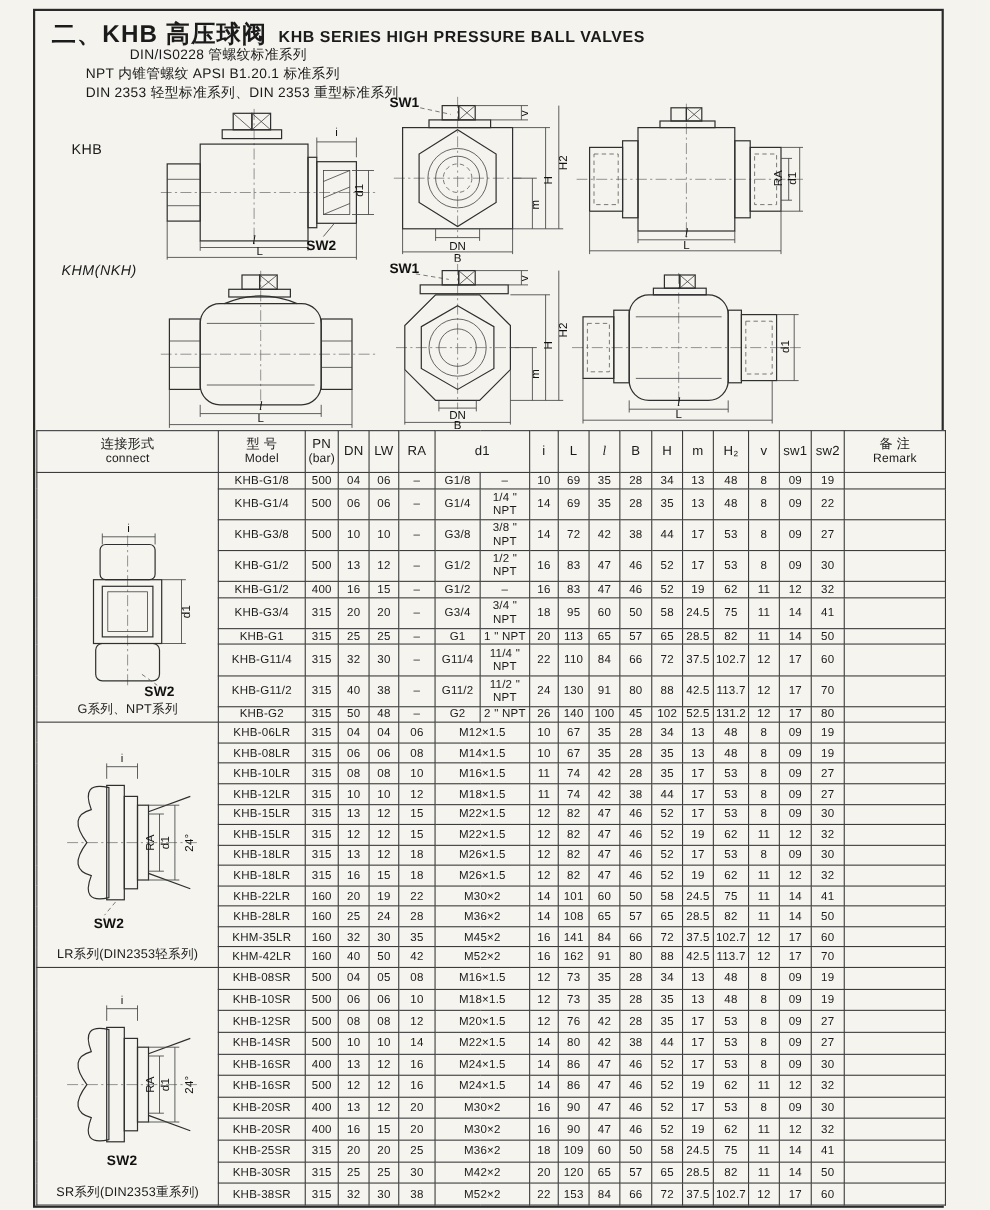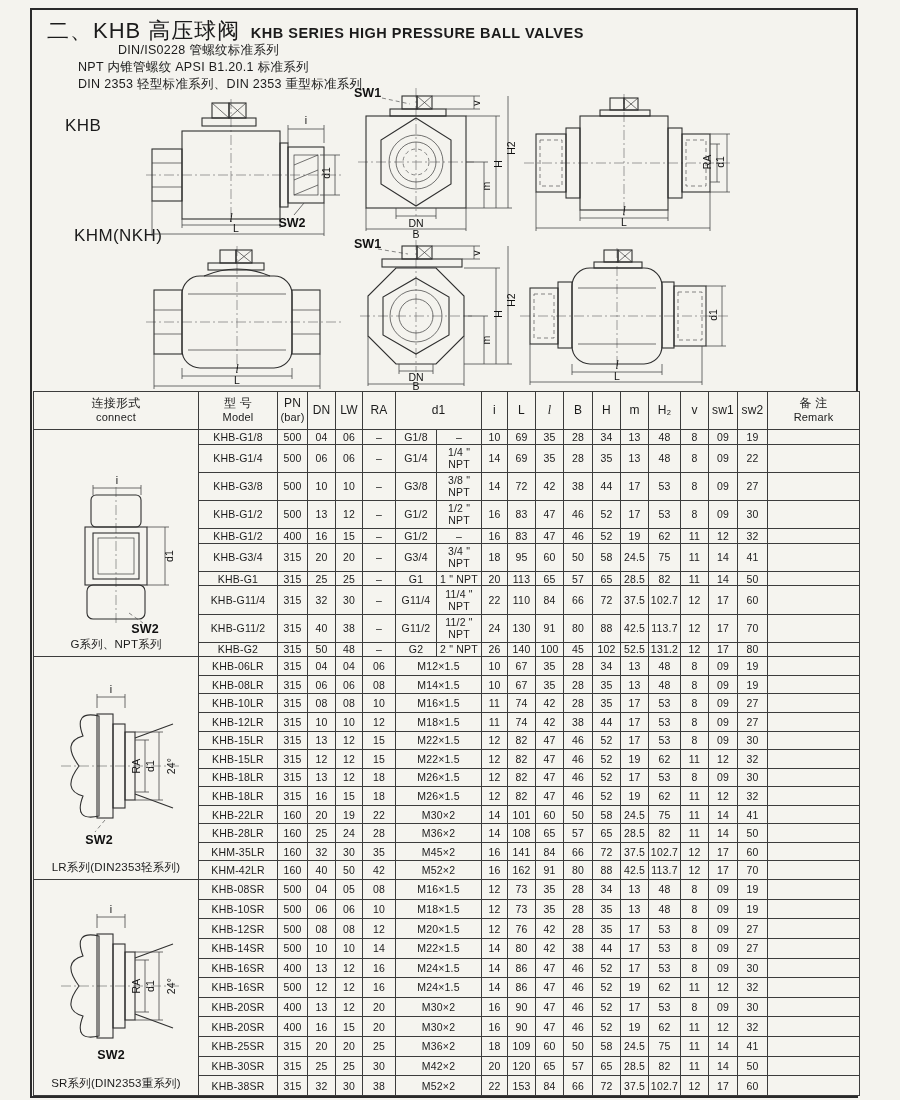--- a/index.html
+++ b/index.html
@@ -7,27 +7,27 @@
     width:900px;height:1100px;position:relative;overflow:hidden;
     background:#f4f3ee;
     font-family:"Liberation Sans", sans-serif;
     color:#1b1b1b;
   }
   .page-border{
     position:absolute;left:30px;top:8px;width:824px;height:1086px;
     border:2px solid #2a2a2a;background:#f4f3ee;
   }
   .title-row{position:absolute;left:47px;top:16px;white-space:nowrap;}
-  .title-zh{font-size:22px;font-weight:normal;letter-spacing:1px;}
+  .title-zh{font-size:22px;font-weight:bold;letter-spacing:1px;}
   .title-en{font-size:14.5px;font-weight:bold;margin-left:6px;letter-spacing:.5px;}
   .subtitle{position:absolute;left:78px;font-size:12.5px;letter-spacing:.3px;}
   .sub1{top:42px;margin-left:40px;} .sub2{top:59px;} .sub3{top:76px;}
-  .series-label{position:absolute;font-size:17px;letter-spacing:.4px;}
+  .series-label{position:absolute;font-size:13px;letter-spacing:.4px;margin-top:12px;}
   .khb-label{left:65px;top:116px;}
-  .khm-label{left:74px;top:226px;}
+  .khm-label{left:56px;top:226px;font-style:italic;}
   .drawing{position:absolute;}
   
   .ol{stroke:#2f2f2f;stroke-width:1.1;fill:none;}
   .tl{stroke:#3a3a3a;stroke-width:.7;fill:none;}
   .hd{stroke:#555;stroke-width:.7;stroke-dasharray:4 3;fill:none;}
   .cl{stroke:#777;stroke-width:.7;stroke-dasharray:10 3 2 3;fill:none;}
   .dim{stroke:#4a4a4a;stroke-width:.8;fill:none;}
   .lb{font-family:"Liberation Sans",sans-serif;font-size:10.5px;fill:#111;}
   .lb-b{font-family:"Liberation Sans",sans-serif;font-size:12.5px;font-weight:bold;fill:#111;}
   .lb-i{font-family:"Liberation Serif",serif;font-style:italic;font-size:11.5px;fill:#111;}

